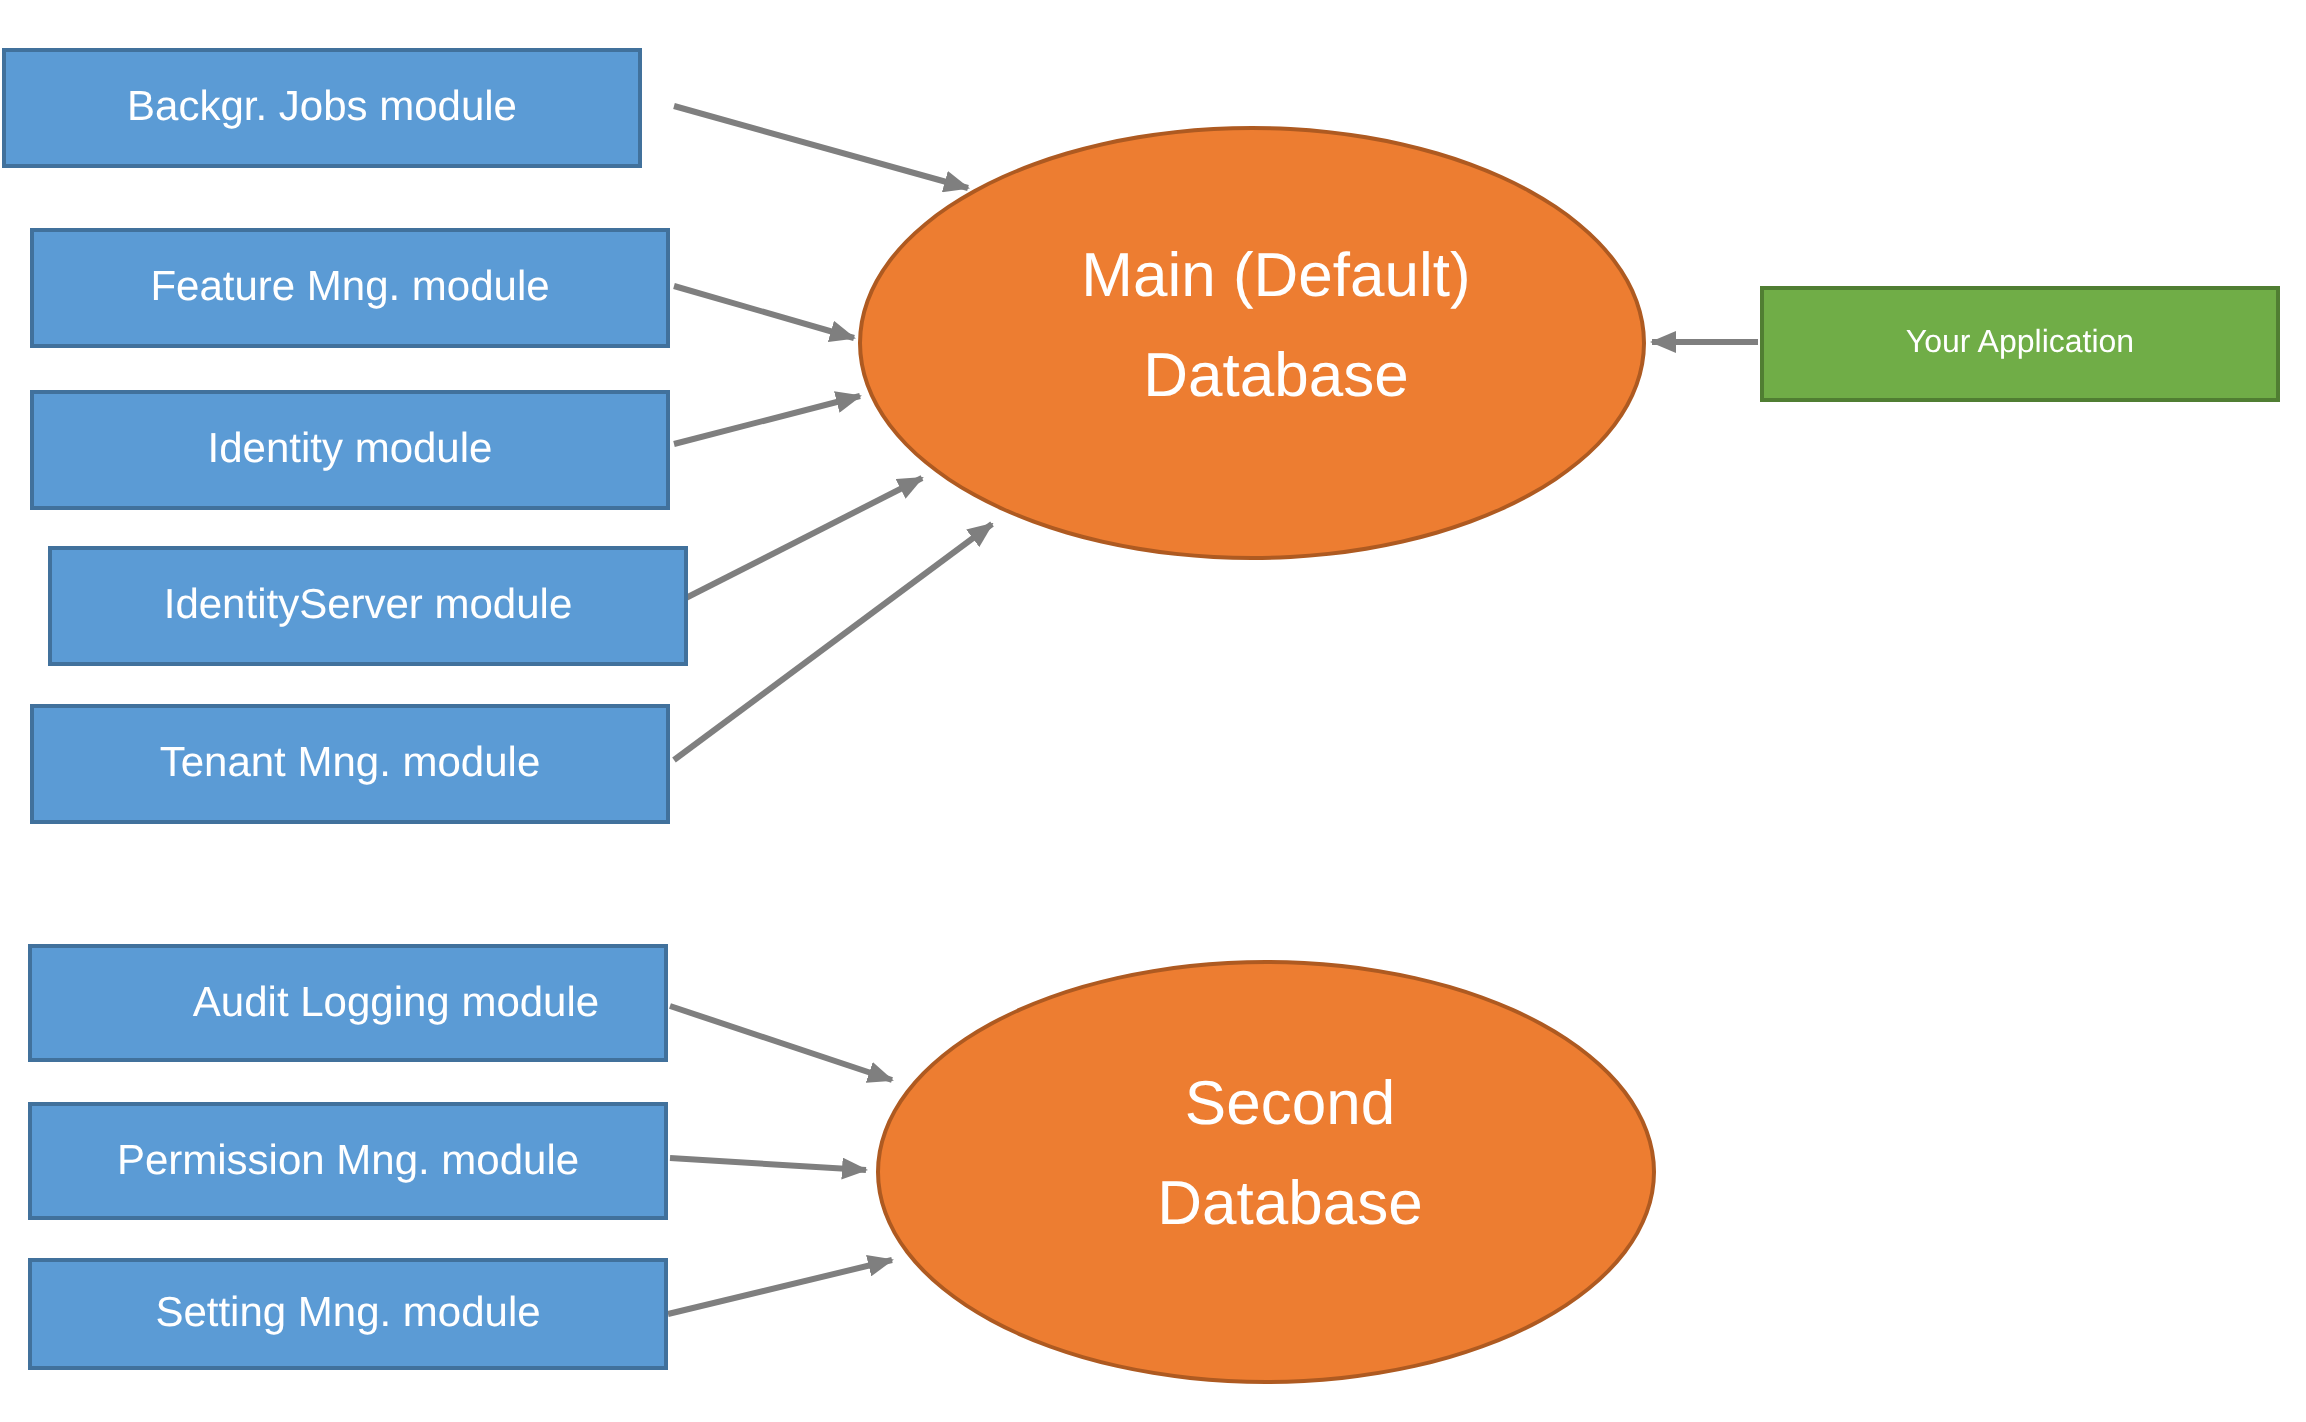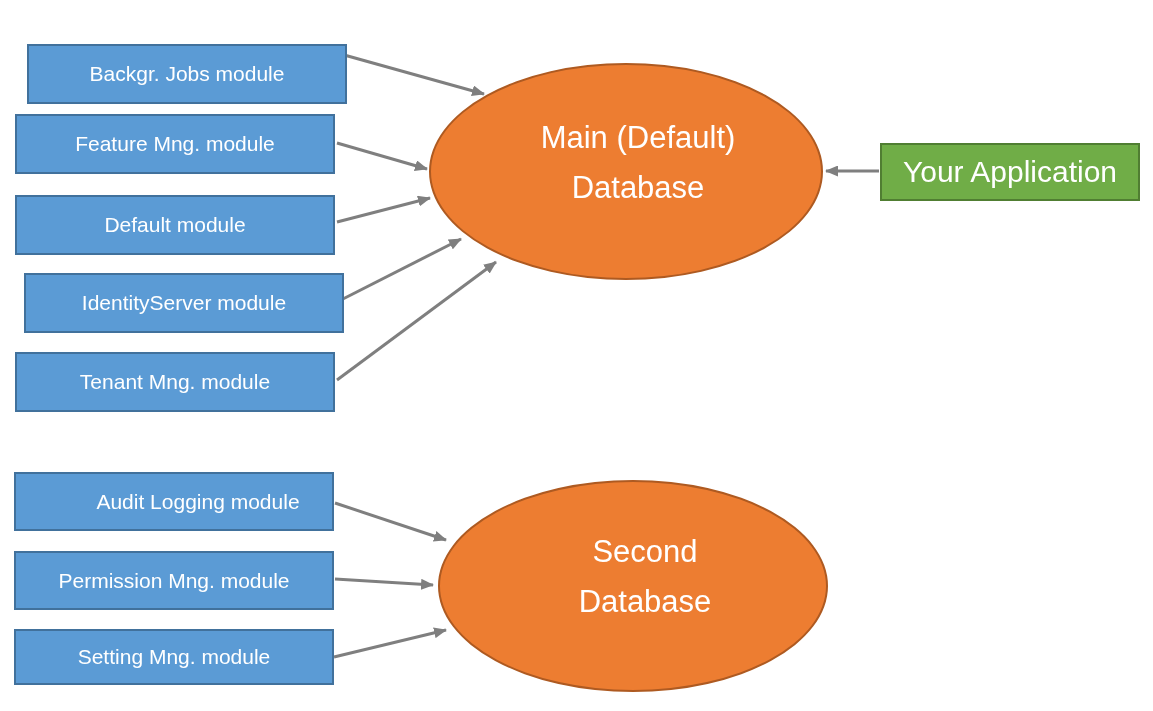--- a/index.html
+++ b/index.html
@@ -56,24 +56,24 @@
   }
   .db .label {
     transform: translateY(-9px);
     margin-left: 24px;
   }
   .app {
     width: 260px;
     height: 58px;
     background: var(--application-fill, #70AD47);
     border: 2px solid var(--application-border, #507E32);
-    font-size: 30px;
+    font-size: 16px;
   }
   
-  #m1 { left: 27px; top: 24px; margin-top: 20px; }
+  #m1 { left: 1px; top: 24px; }
   #m2 { left: 15px; top: 114px; }
   #m3 { left: 15px; top: 195px; }
   #m4 { left: 24px; top: 273px; }
   #m5 { left: 15px; top: 352px; }
   
   #b1 { left: 14px; top: 472px; height: 59px; padding-left: 48px; }
   #b2 { left: 14px; top: 551px; height: 59px; }
   #b3 { left: 14px; top: 629px; height: 56px; }
   
   #db-main   { left: 429px; top: 63px;  width: 394px; height: 217px; }
@@ -103,21 +103,21 @@
       <line x1="334" y1="657" x2="446" y2="630" class="edge" marker-end="url(#arrowhead)"></line>
     </svg>
 
   <div class="node module" id="m1">
     <span class="label">Backgr. Jobs module</span>
   </div>
   <div class="node module" id="m2">
     <span class="label">Feature Mng. module</span>
   </div>
   <div class="node module" id="m3">
-    <span class="label">Default module</span>
+    <span class="label">Identity module</span>
   </div>
   <div class="node module" id="m4">
     <span class="label">IdentityServer module</span>
   </div>
   <div class="node module" id="m5">
     <span class="label">Tenant Mng. module</span>
   </div>
 
   <div class="node module" id="b1">
     <span class="label">Audit Logging module</span>

